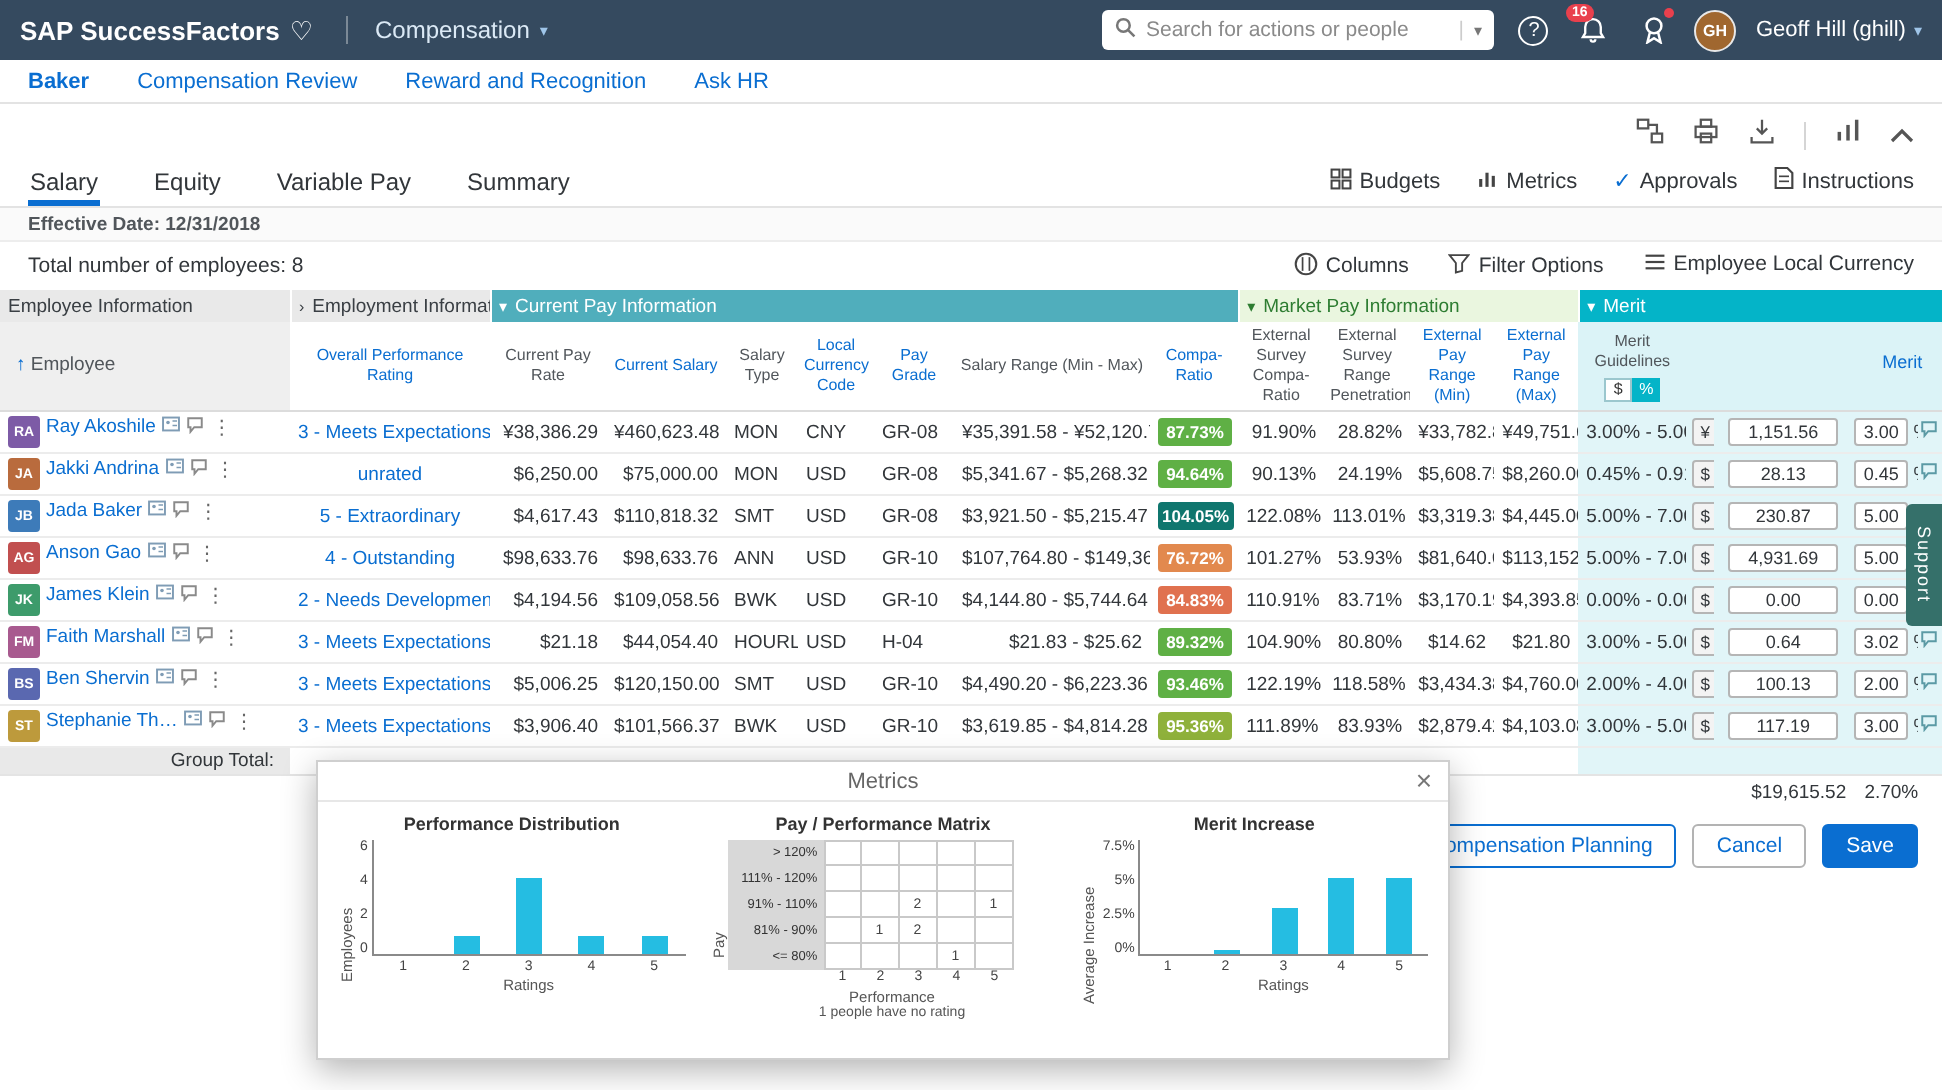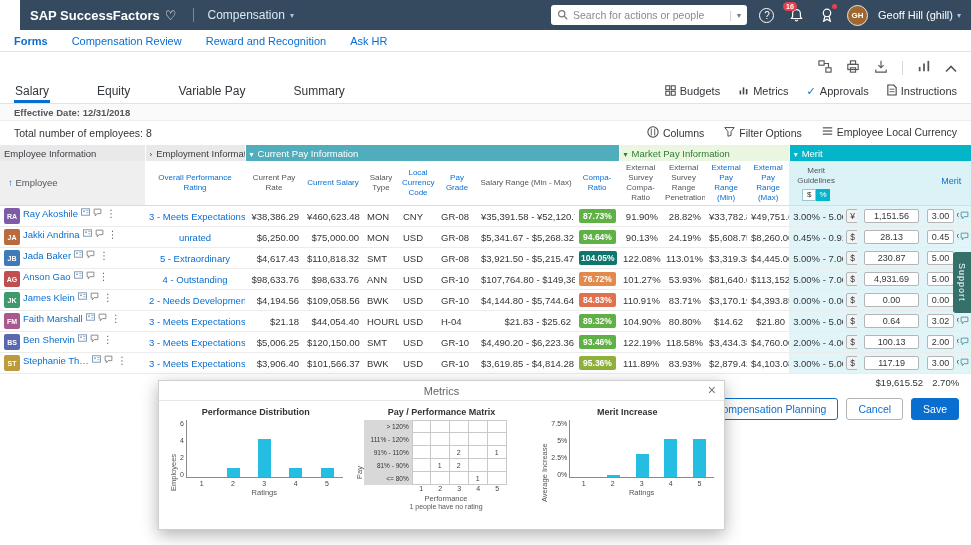--- a/index.html
+++ b/index.html
@@ -1,21 +1,21 @@
 <!DOCTYPE html>
 <html><head>
 <meta charset="utf-8">
 <style>
   * { box-sizing: border-box; margin: 0; padding: 0; }
   html,body { width: 971px; height: 545px; overflow: hidden; }
   body { font-family: "Liberation Sans", sans-serif; background: #fff; color: #32363a; position: relative; }
   a { text-decoration: none; }
 
   
-  .topbar { height: 30px; background: #354a5f; display: flex; align-items: center; padding: 0 10px; gap: 10px; color: #fff; margin-left: 20px; }
+  .topbar { height: 30px; background: #354a5f; display: flex; align-items: center; padding: 0 10px; gap: 10px; color: #fff; }
   .brand { font-weight: bold; font-size: 13px; display: flex; align-items: center; gap: 5px; white-space: nowrap; }
   .heart { font-size: 13px; font-weight: normal; }
   .module { display: flex; align-items: center; gap: 5px; font-size: 12px; color: #dbe9f5; border-left: 1px solid rgba(255,255,255,.35); padding-left: 14px; margin-left: 6px; }
   .caret { font-size: 8px; color: #9fc5e8; }
   .tb-spacer { flex: 1; }
   .search { background: #fff; border-radius: 3px; height: 20px; display: flex; align-items: center; padding: 0 6px; gap: 5px; width: 196px; color: #8a8a8a; font-size: 10.5px; }
   .search .ph { flex: 1; overflow: hidden; white-space: nowrap; }
   .search .sep { color: #ccc; }
   .tb-icon { position: relative; display: flex; align-items: center; justify-content: center; width: 20px; height: 22px; color: #fff; }
   .help-circle { border: 1.2px solid #fff; border-radius: 50%; width: 15px; height: 15px; display: flex; align-items: center; justify-content: center; font-size: 10px; }
@@ -29,21 +29,21 @@
   .subnav a { color: #0a6ed1; }
   .subnav a.active { font-weight: bold; }
 
   
   .titlebar { display: flex; align-items: center; padding: 6px 14px 2px; height: 27px; }
   .titlebar h1 { font-size: 15.5px; font-weight: 400; color: #32363a; white-space: nowrap; }
   .title-icons { margin-left: auto; display: flex; align-items: center; gap: 14px; color: #555; }
   .ti-sep { width: 1px; height: 14px; background: #d5d5d5; }
 
   
-  .tabsbar { display: flex; align-items: flex-end; padding: 0 14px; border-bottom: 1px solid #e3e3e3; height: 25px; gap: 20px; }
+  .tabsbar { display: flex; align-items: flex-end; padding: 0 14px; border-bottom: 1px solid #e3e3e3; height: 25px; }
   .tab { font-size: 12px; color: #32363a; padding: 0 1px 5px; margin-right: 26px; cursor: pointer; }
   .tab.active { border-bottom: 3px solid #0a6ed1; padding-bottom: 2px; }
   .tab-actions { margin-left: auto; display: flex; gap: 18px; align-items: center; font-size: 11px; color: #32363a; padding-bottom: 5px; }
   .tab-action { display: flex; align-items: center; gap: 4px; cursor: pointer; }
   .chk { color: #0a6ed1; font-size: 11px; }
 
   
   .effbar { background: #fafafa; border-bottom: 1px solid #ededed; padding: 3px 14px; font-size: 9.5px; font-weight: bold; color: #51565b; height: 17px; }
   .controlsbar { display: flex; align-items: center; padding: 5px 14px; font-size: 10.5px; height: 24px; }
   .ctl-right { margin-left: auto; display: flex; gap: 20px; align-items: flex-start; }
@@ -168,21 +168,21 @@
     <span class="rdot"></span>
   </div>
   <div class="avatar-top">GH</div>
   <div class="username">
     <span>Geoff Hill (ghill)</span>
     <span class="caret">▾</span>
   </div>
 </header>
 
 <nav class="subnav">
-  <a class="active">Forms</a>
+  <a class="active">Baker</a>
   <a>Compensation Review</a>
   <a>Reward and Recognition</a>
   <a>Ask HR</a>
 </nav>
 
 <div class="titlebar">
   <div class="title-icons">
     <span><svg width="14" height="13" viewBox="0 0 16 15">
           <rect x="1" y="1" width="6" height="5" fill="none" stroke="#555" stroke-width="1.3"></rect>
           <rect x="9" y="9" width="6" height="5" fill="none" stroke="#555" stroke-width="1.3"></rect>
@@ -672,20 +672,25 @@
         <td class="mer num"><span class="box amt-box">117.19</span></td>
         <td class="mer"><span class="box pct-box">3.00</span> %</td>
         <td class="mer" style="padding:1px 1px"><span class="cm">
             <svg width="9" height="9" viewBox="0 0 12 12">
               <path d="M1.5 1.5h9v6h-5L3 10.5V7.5h-1.5z" fill="none" stroke="#5b9aa5" stroke-width="1.3"></path>
             </svg>
           </span></td>
       </tr>
     </tbody>
   <tfoot>
+    <tr class="tot-a">
+      <td class="tot-gray num">Group Total:</td>
+      <td colspan="12"></td>
+      <td colspan="5" class="tot-cyan"></td>
+    </tr>
     <tr class="tot-b">
       <td colspan="14"></td>
       <td colspan="2" class="num tot-amt">$19,615.52</td>
       <td class="num tot-pct">2.70%</td>
       <td></td>
     </tr>
   </tfoot>
 </table>
 
 <div class="footerbar">

